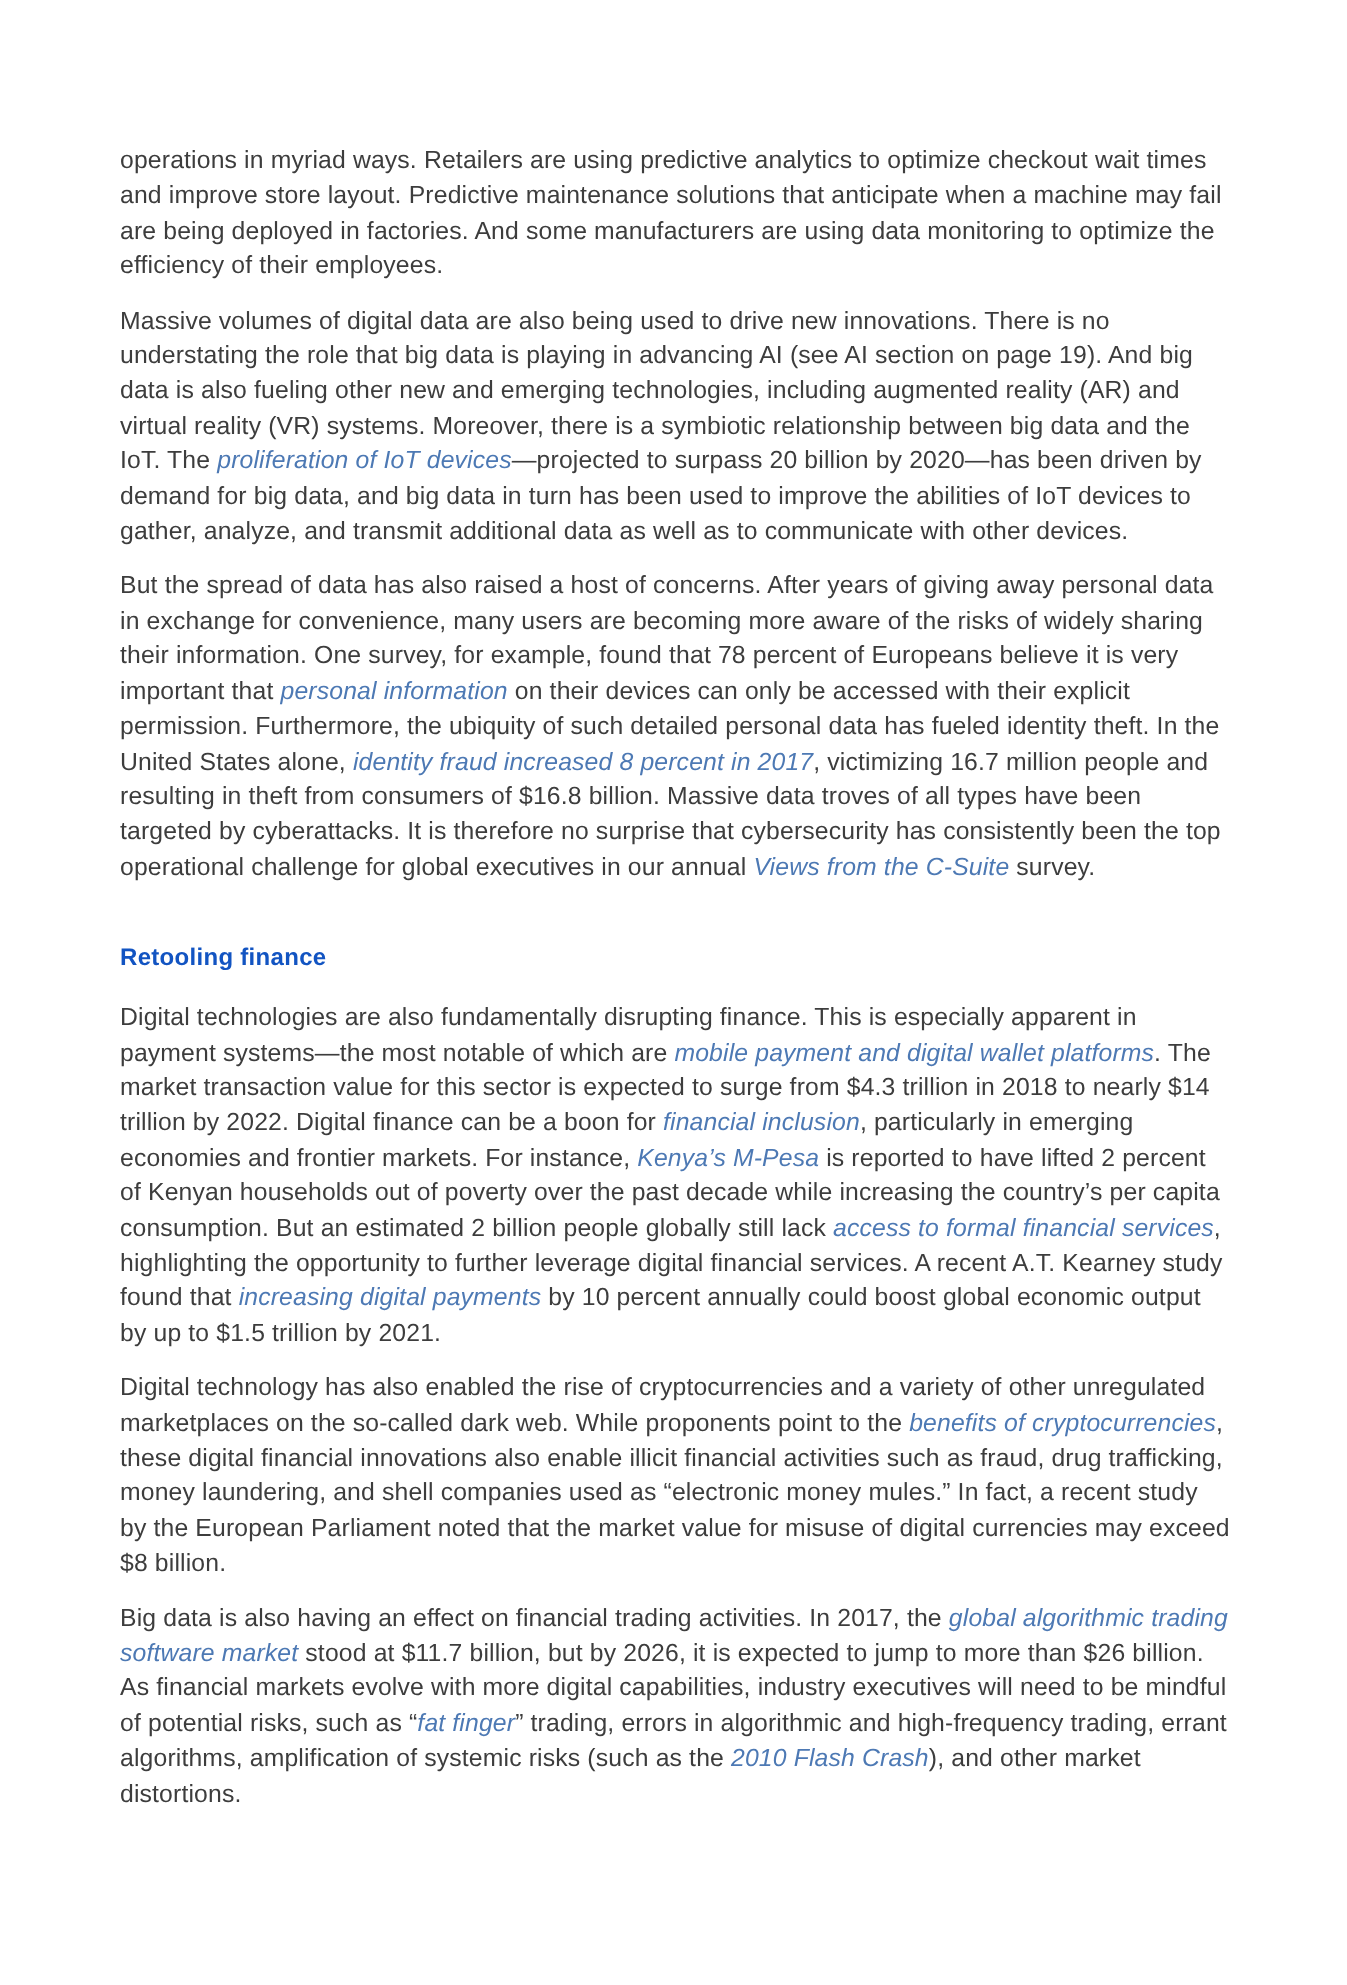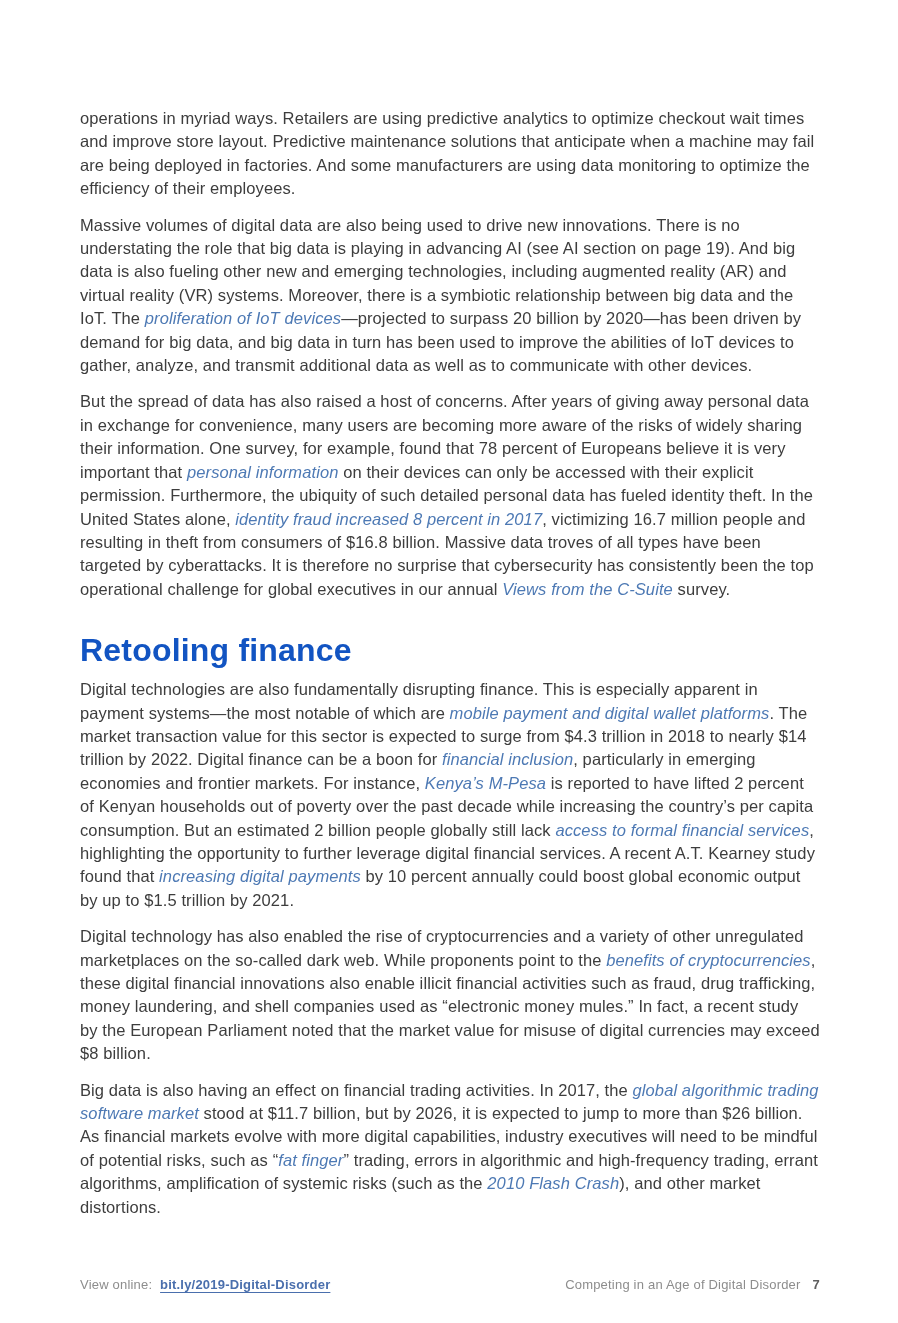--- a/index.html
+++ b/index.html
@@ -14,41 +14,41 @@
   .page{
     position:relative;
     width:898px;
     height:1323px;
     background:#ffffff;
     overflow:hidden;
     font-family:"Liberation Sans", sans-serif;
   }
   .content{
     position:absolute;
-    top:107px;
+    top:96px;
     left:80px;
     width:740px;
   }
   p.para{
     margin:0 0 13px 0;
     font-size:16.5px;
     line-height:23.4px;
     letter-spacing:0.1px;
     color:var(--body-color);
     text-align:left;
   }
   a.inline-link{
     color:var(--link-color);
     text-decoration:none;
     cursor:pointer;
     font-style:italic;
   }
   h2.section-heading{
     margin:36px 0 15px 0;
-    font-size:32px;
+    font-size:16px;
     line-height:26px;
     font-weight:700;
     letter-spacing:0.2px;
     color:var(--heading-color);
   }
   .footer{
     position:absolute;
     left:80px;
     right:78px;
     top:1277px;
@@ -81,23 +81,13 @@
   <main class="content">
       <p class="para">operations in myriad ways. Retailers are using predictive analytics to optimize checkout wait times and improve store layout. Predictive maintenance solutions that anticipate when a machine may fail are being deployed in factories. And some manufacturers are using data monitoring to optimize the efficiency of their employees.</p>
       <p class="para">Massive volumes of digital data are also being used to drive new innovations. There is no understating the role that big data is playing in advancing AI (see AI section on page 19). And big data is also fueling other new and emerging technologies, including augmented reality (AR) and virtual reality (VR) systems. Moreover, there is a symbiotic relationship between big data and the IoT. The <a class="inline-link">proliferation of IoT devices</a>—projected to surpass 20 billion by 2020—has been driven by demand for big data, and big data in turn has been used to improve the abilities of IoT devices to gather, analyze, and transmit additional data as well as to communicate with other devices.</p>
       <p class="para">But the spread of data has also raised a host of concerns. After years of giving away personal data in exchange for convenience, many users are becoming more aware of the risks of widely sharing their information. One survey, for example, found that 78 percent of Europeans believe it is very important that <a class="inline-link">personal information</a> on their devices can only be accessed with their explicit permission. Furthermore, the ubiquity of such detailed personal data has fueled identity theft. In the United States alone, <a class="inline-link">identity fraud increased 8 percent in 2017</a>, victimizing 16.7 million people and resulting in theft from consumers of $16.8 billion. Massive data troves of all types have been targeted by cyberattacks. It is therefore no surprise that cybersecurity has consistently been the top operational challenge for global executives in our annual <a class="inline-link">Views from the C-Suite</a> survey.</p>
       <h2 class="section-heading">Retooling finance</h2>
       <p class="para">Digital technologies are also fundamentally disrupting finance. This is especially apparent in payment systems—the most notable of which are <a class="inline-link">mobile payment and digital wallet platforms</a>. The market transaction value for this sector is expected to surge from $4.3 trillion in 2018 to nearly $14 trillion by 2022. Digital finance can be a boon for <a class="inline-link">financial inclusion</a>, particularly in emerging economies and frontier markets. For instance, <a class="inline-link">Kenya’s M-Pesa</a> is reported to have lifted 2 percent of Kenyan households out of poverty over the past decade while increasing the country’s per capita consumption. But an estimated 2 billion people globally still lack <a class="inline-link">access to formal financial services</a>, highlighting the opportunity to further leverage digital financial services. A recent A.T. Kearney study found that <a class="inline-link">increasing digital payments</a> by 10 percent annually could boost global economic output by up to $1.5 trillion by 2021.</p>
       <p class="para">Digital technology has also enabled the rise of cryptocurrencies and a variety of other unregulated marketplaces on the so-called dark web. While proponents point to the <a class="inline-link">benefits of cryptocurrencies</a>, these digital financial innovations also enable illicit financial activities such as fraud, drug trafficking, money laundering, and shell companies used as “electronic money mules.” In fact, a recent study by the European Parliament noted that the market value for misuse of digital currencies may exceed $8 billion.</p>
       <p class="para">Big data is also having an effect on financial trading activities. In 2017, the <a class="inline-link">global algorithmic trading software market</a> stood at $11.7 billion, but by 2026, it is expected to jump to more than $26 billion. As financial markets evolve with more digital capabilities, industry executives will need to be mindful of potential risks, such as “<a class="inline-link">fat finger</a>” trading, errors in algorithmic and high-frequency trading, errant algorithms, amplification of systemic risks (such as the <a class="inline-link">2010 Flash Crash</a>), and other market distortions.</p>
     </main>
 
-  <div class="footer">
-    <div class="footer-left">
-      <span>View online:</span>
-      <a class="footer-link">bit.ly/2019-Digital-Disorder</a>
-    </div>
-    <div class="footer-right">
-      <span>Competing in an Age of Digital Disorder</span>
-      <span class="page-number">7</span>
-    </div>
-  </div>
 </div>
 
 </body></html>

